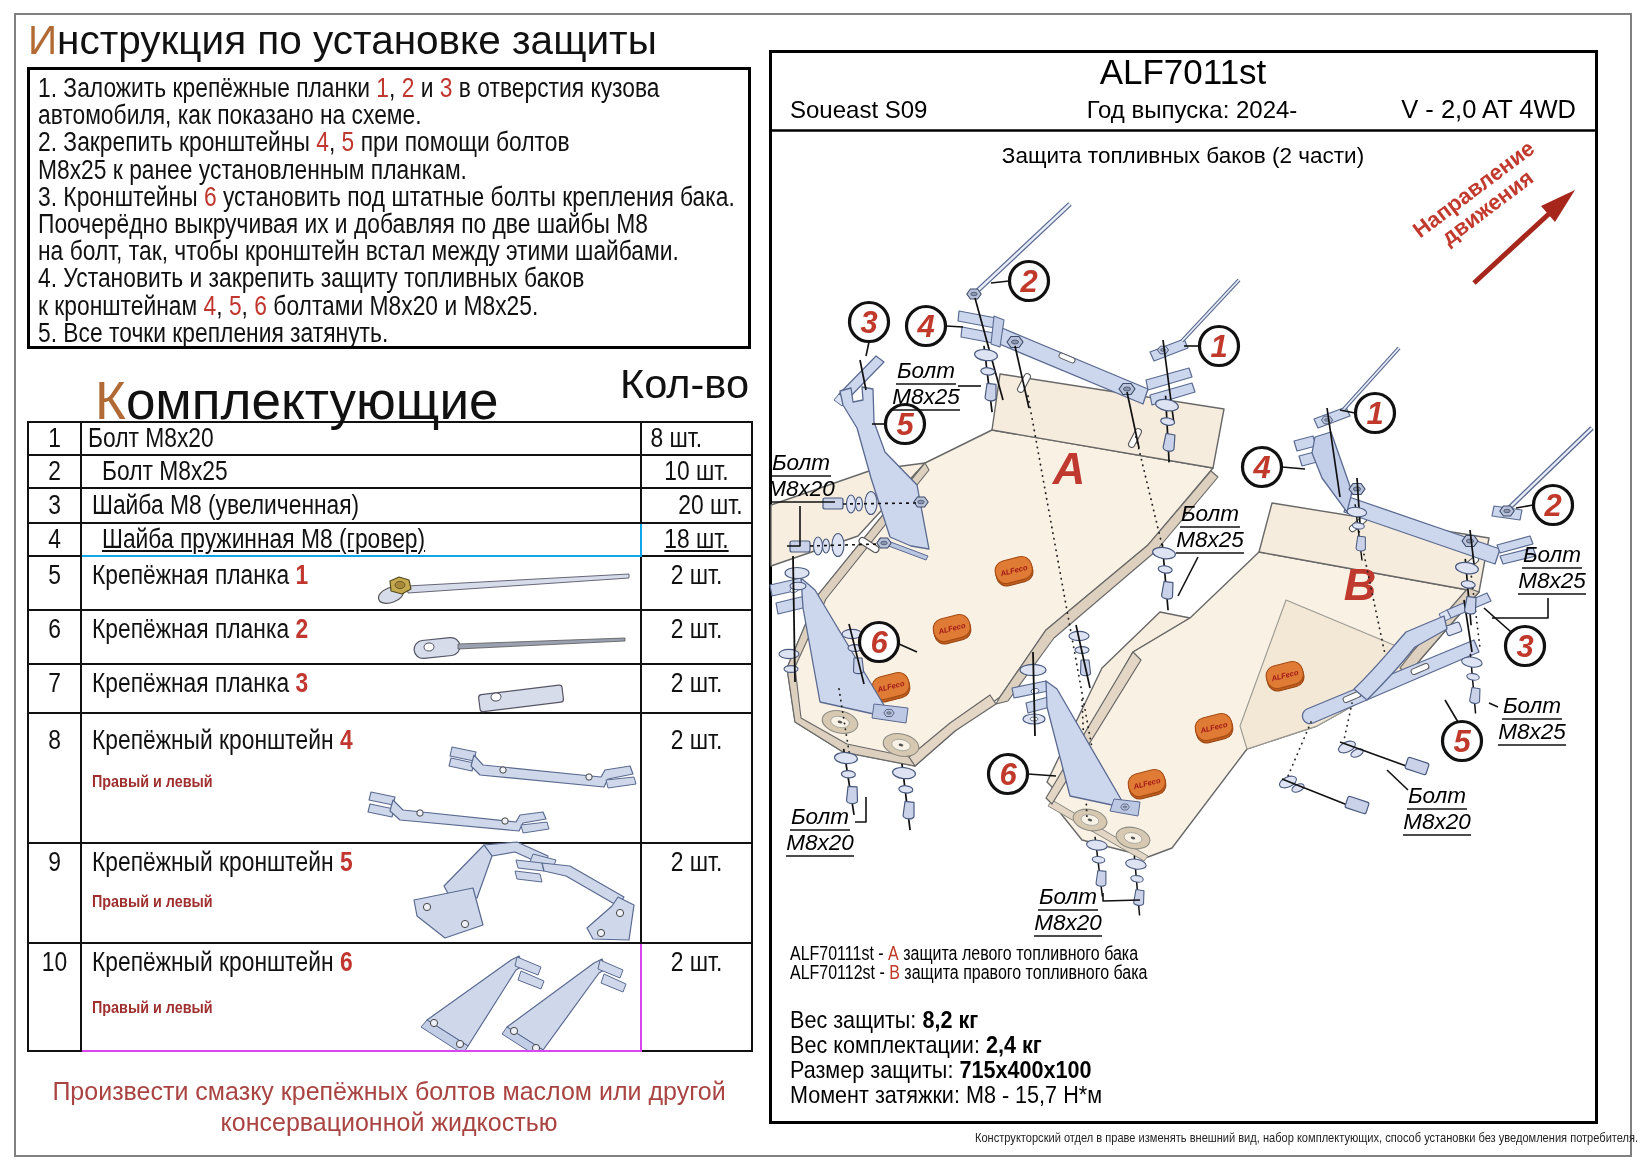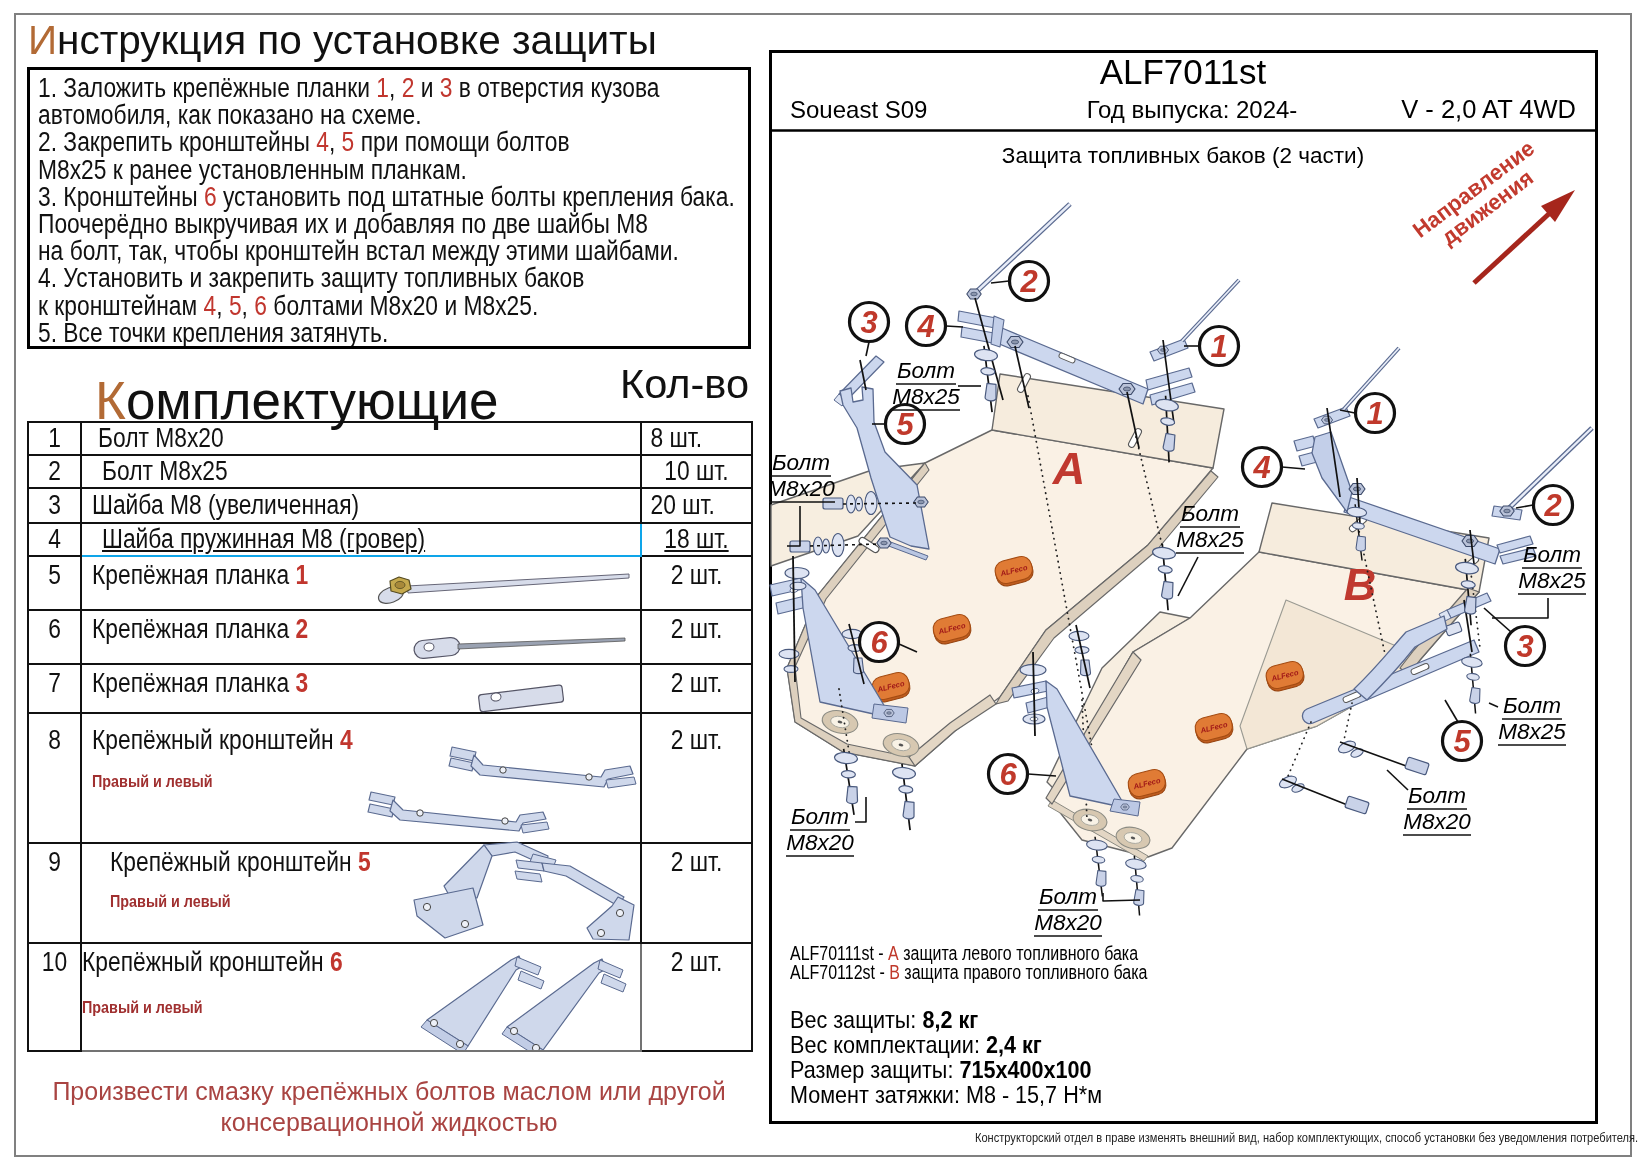--- a/index.html
+++ b/index.html
@@ -41,21 +41,21 @@
       <col style="width:53px">
       <col style="width:560px">
       <col style="width:111px">
     </colgroup>
   <tbody style="font-size:27px;">
 
   <tr style="height:31px;">
         <td style="border:2px solid #111;text-align:center;">
           <div class="nc">1</div>
         </td>
-        <td style="border:2px solid #111;padding-left:16px;">
+        <td style="border:2px solid #111;padding-left:6px;">
           <div class="nw">Болт М8х20</div>
         </td>
         <td style="border:2px solid #111;text-align:left;">
           <div class="nc">8 шт.</div>
         </td>
       </tr>
 
   <tr style="height:31px;">
         <td style="border:2px solid #111;text-align:center;">
           <div class="nc">2</div>
@@ -68,21 +68,21 @@
         </td>
       </tr>
 
   <tr style="height:34.5px;">
         <td style="border:2px solid #111;text-align:center;">
           <div class="nc">3</div>
         </td>
         <td style="border:2px solid #111;padding-left:10px;">
           <div class="nw">Шайба М8 (увеличенная)</div>
         </td>
-        <td style="border:2px solid #111;text-align:left;">
+        <td style="border:2px solid #111;text-align:right;">
           <div class="nc">20 шт.</div>
         </td>
       </tr>
 
   <tr style="height:33.5px;">
         <td style="border:2px solid #111;text-align:center;">
           <div class="nc">4</div>
         </td>
         <td style="border:2px solid #0ea5e9;padding-left:20px;text-decoration:underline;">
           <div class="nw">Шайба пружинная М8 (гровер)</div>
@@ -137,33 +137,33 @@
         </td>
         <td style="border:2px solid #111;text-align:center;vertical-align:top;padding-top:11px;">
           <div class="nc">2 шт.</div>
         </td>
       </tr>
 
   <tr style="height:100px;">
         <td style="border:2px solid #111;text-align:center;vertical-align:top;padding-top:3px;">
           <div class="nc">9</div>
         </td>
-        <td style="border:2px solid #111;padding-left:28px;vertical-align:top;padding-top:3px;">
+        <td style="border:2px solid #111;padding-left:10px;vertical-align:top;padding-top:3px;">
           <div class="nw">Крепёжный кронштейн <b class="rd">5</b><div style="font-size:17px;font-weight:bold;color:#a03030;margin-top:14px;">Правый и левый</div></div>
         </td>
         <td style="border:2px solid #111;text-align:center;vertical-align:top;padding-top:3px;">
           <div class="nc">2 шт.</div>
         </td>
       </tr>
 
   <tr style="height:108px;">
         <td style="border:2px solid #111;text-align:center;vertical-align:top;padding-top:3px;">
           <div class="nc">10</div>
         </td>
-        <td style="border:2px solid #737373;vertical-align:top;padding-top:3px;">
+        <td style="border:2px solid #d946ef;padding-left:10px;vertical-align:top;padding-top:3px;">
           <div class="nw">Крепёжный кронштейн <b class="rd">6</b><div style="font-size:17px;font-weight:bold;color:#a03030;margin-top:20px;">Правый и левый</div></div>
         </td>
         <td style="border:2px solid #111;text-align:center;vertical-align:top;padding-top:3px;">
           <div class="nc">2 шт.</div>
         </td>
       </tr>
   </tbody>
 </table>
 
 <div class="abs" style="left:27px;top:1076px;width:724px;text-align:center;font-size:25px;line-height:31px;color:#a94442;">Произвести смазку крепёжных болтов маслом или другой<br>консервационной жидкостью</div>

